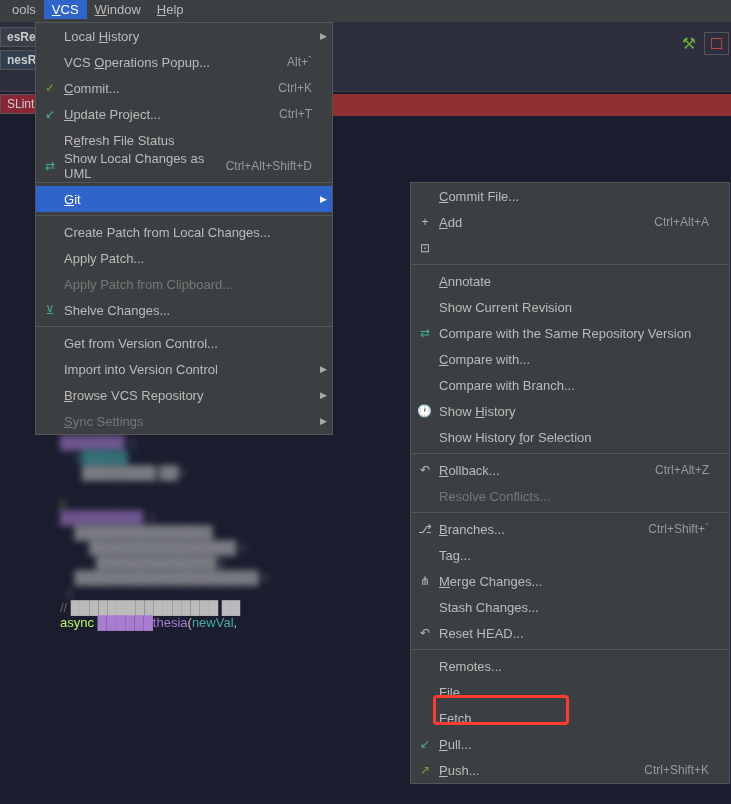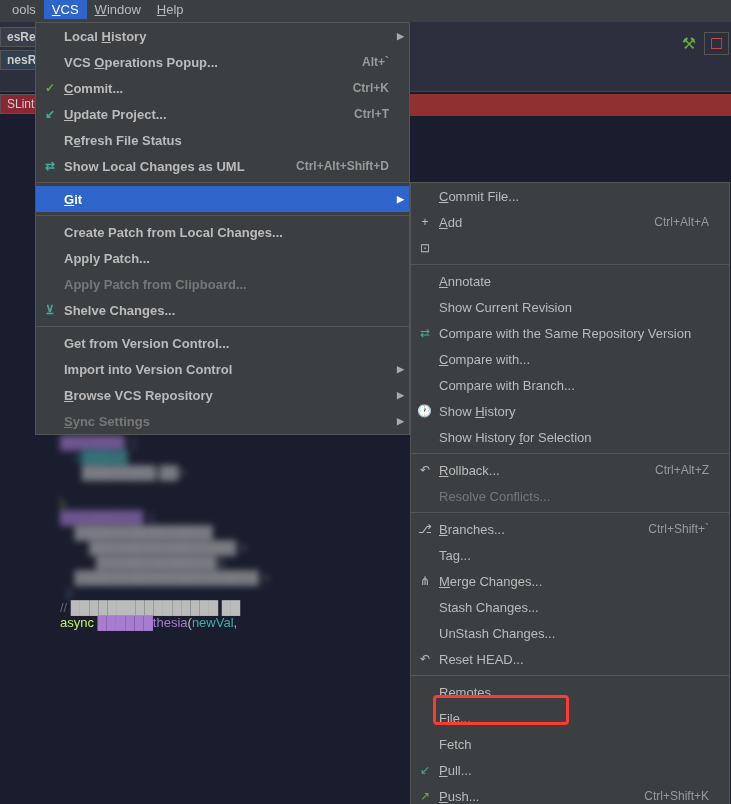--- a/index.html
+++ b/index.html
@@ -13,21 +13,21 @@
     .toolbar-area { height: 70px; background: #2d2f3e; position: relative; border-bottom: 1px solid #444; }
     .tab { background: #3a3d4a; color: #ccc; padding: 2px 6px; font-size: 12px; border: 1px solid #555; }
     .tab.red { background: #8b2635; }
     .hammer-icon { position: absolute; right: 35px; top: 12px; color: #6aaa3e; font-size: 16px; }
     .red-btn { position: absolute; right: 2px; top: 10px; color: #e54; font-size: 18px; border: 1px solid #555; padding: 0 6px; }
     
     .danger-bar { height: 26px; background: #903030; }
     .code-line { white-space: nowrap; filter: blur(3px); opacity: 0.6; }
     .code-line.visible { filter: none; opacity: 1; }
     
-    .vcs-menu { position: absolute; left: 35px; top: 22px; width: 375px; background: #3c3f41; border: 1px solid #555; z-index: 10; font-weight: bold; }
+    .vcs-menu { position: absolute; left: 35px; top: 22px; width: 298px; background: #3c3f41; border: 1px solid #555; z-index: 10; }
     .menu-item { display: flex; align-items: center; height: 26px; padding: 0 20px 0 28px; color: #bbb; position: relative; cursor: pointer; }
     .menu-item.highlighted { background: #2f65ca; color: #fff; }
     .menu-item.disabled { color: #777; }
     .menu-item .label { flex: 1; }
     .menu-item .label .u { text-decoration: underline; }
     .menu-item .shortcut { color: #999; font-size: 12px; }
     .menu-item .sub-arrow { position: absolute; right: 5px; font-size: 9px; color: #aaa; }
     .menu-item.highlighted .sub-arrow { color: #fff; }
     .menu-item .icon-slot { position: absolute; left: 6px; width: 16px; text-align: center; font-size: 12px; }
     .menu-sep { height: 1px; background: #555; margin: 3px 0; }
@@ -182,23 +182,20 @@
     </div>
   <div class="menu-item">
       <span class="label">Tag...</span>
     </div>
   <div class="menu-item">
       <span class="icon-slot">⋔</span>
       <span class="label"><span class="u">M</span>erge Changes...</span>
     </div>
   <div class="menu-item">
       <span class="label">Stash Changes...</span>
-    </div>
-  <div class="menu-item">
-      <span class="label">UnStash Changes...</span>
     </div>
   <div class="menu-item">
       <span class="icon-slot">↶</span>
       <span class="label">Reset HEAD...</span>
     </div>
   <div class="menu-sep"></div>
   <div class="menu-item">
       <span class="label">Remotes...</span>
     </div>
   <div class="menu-item">

